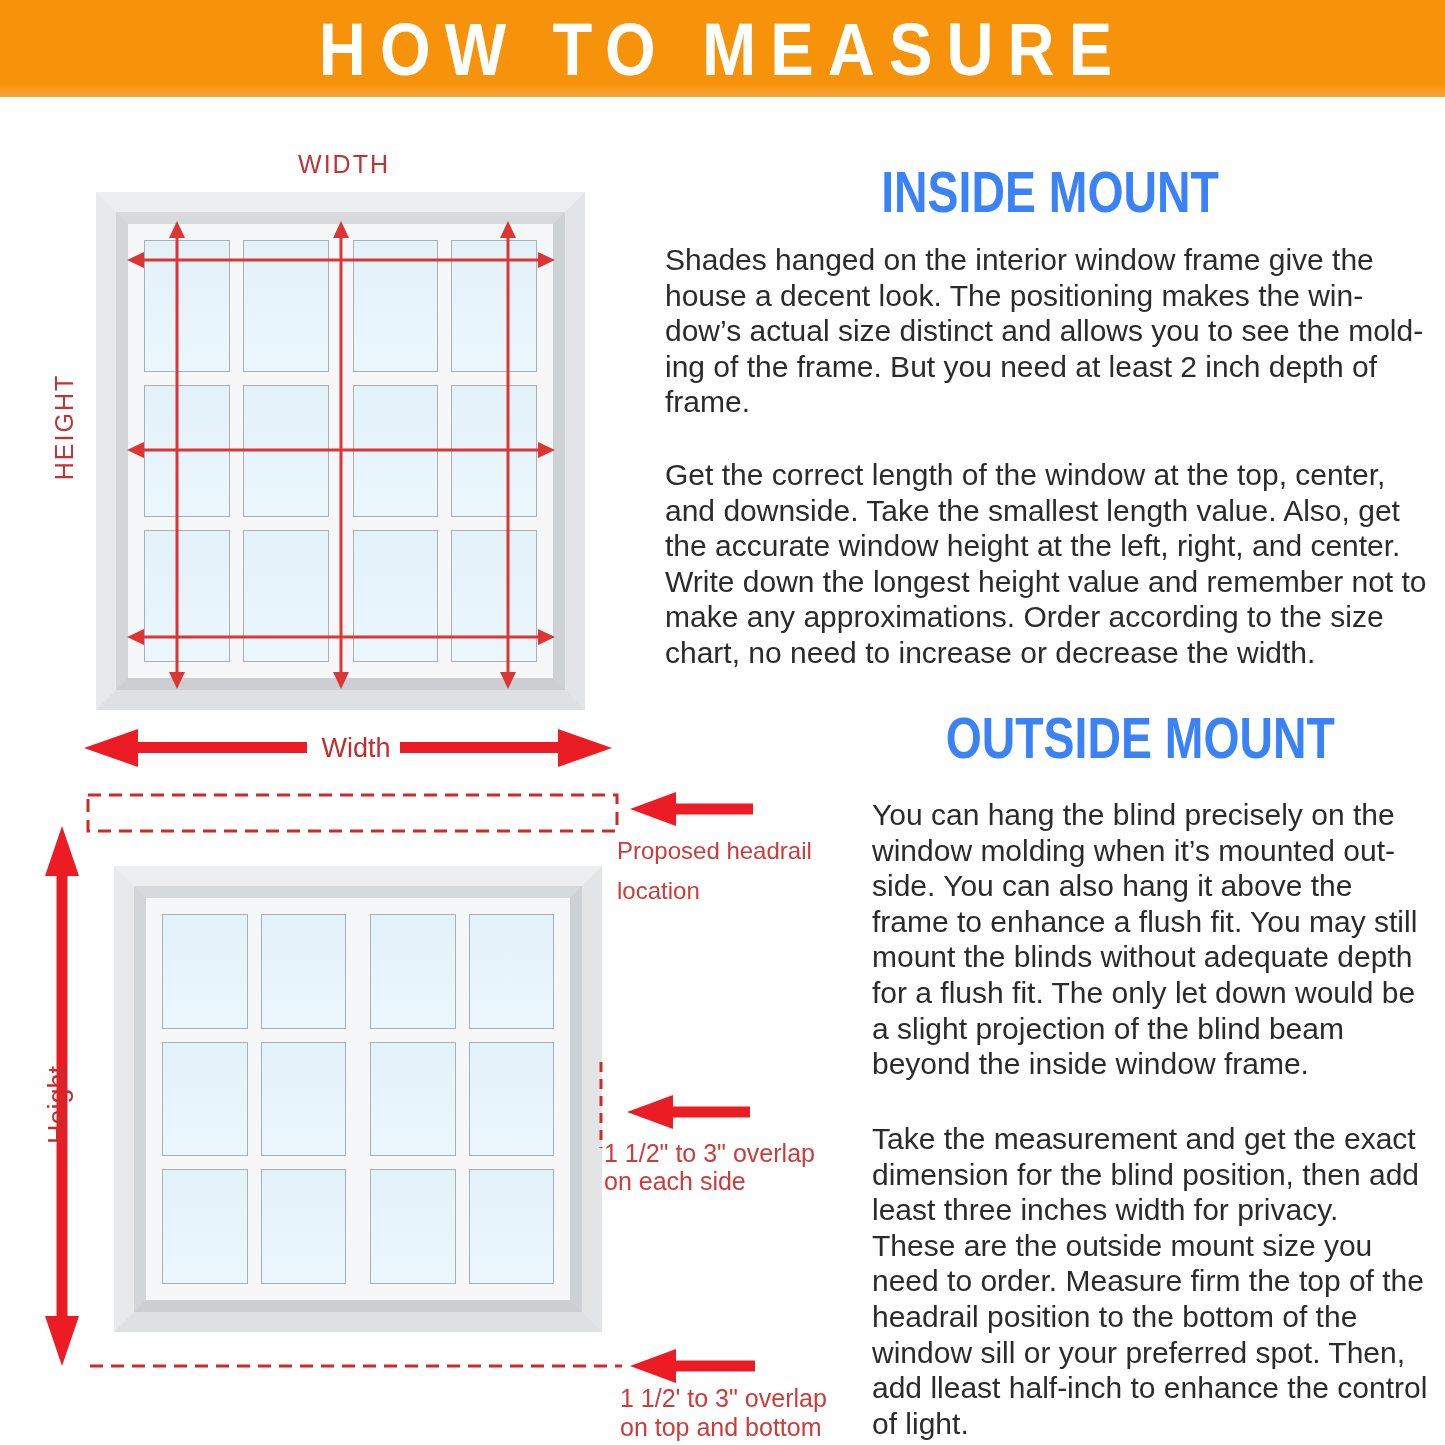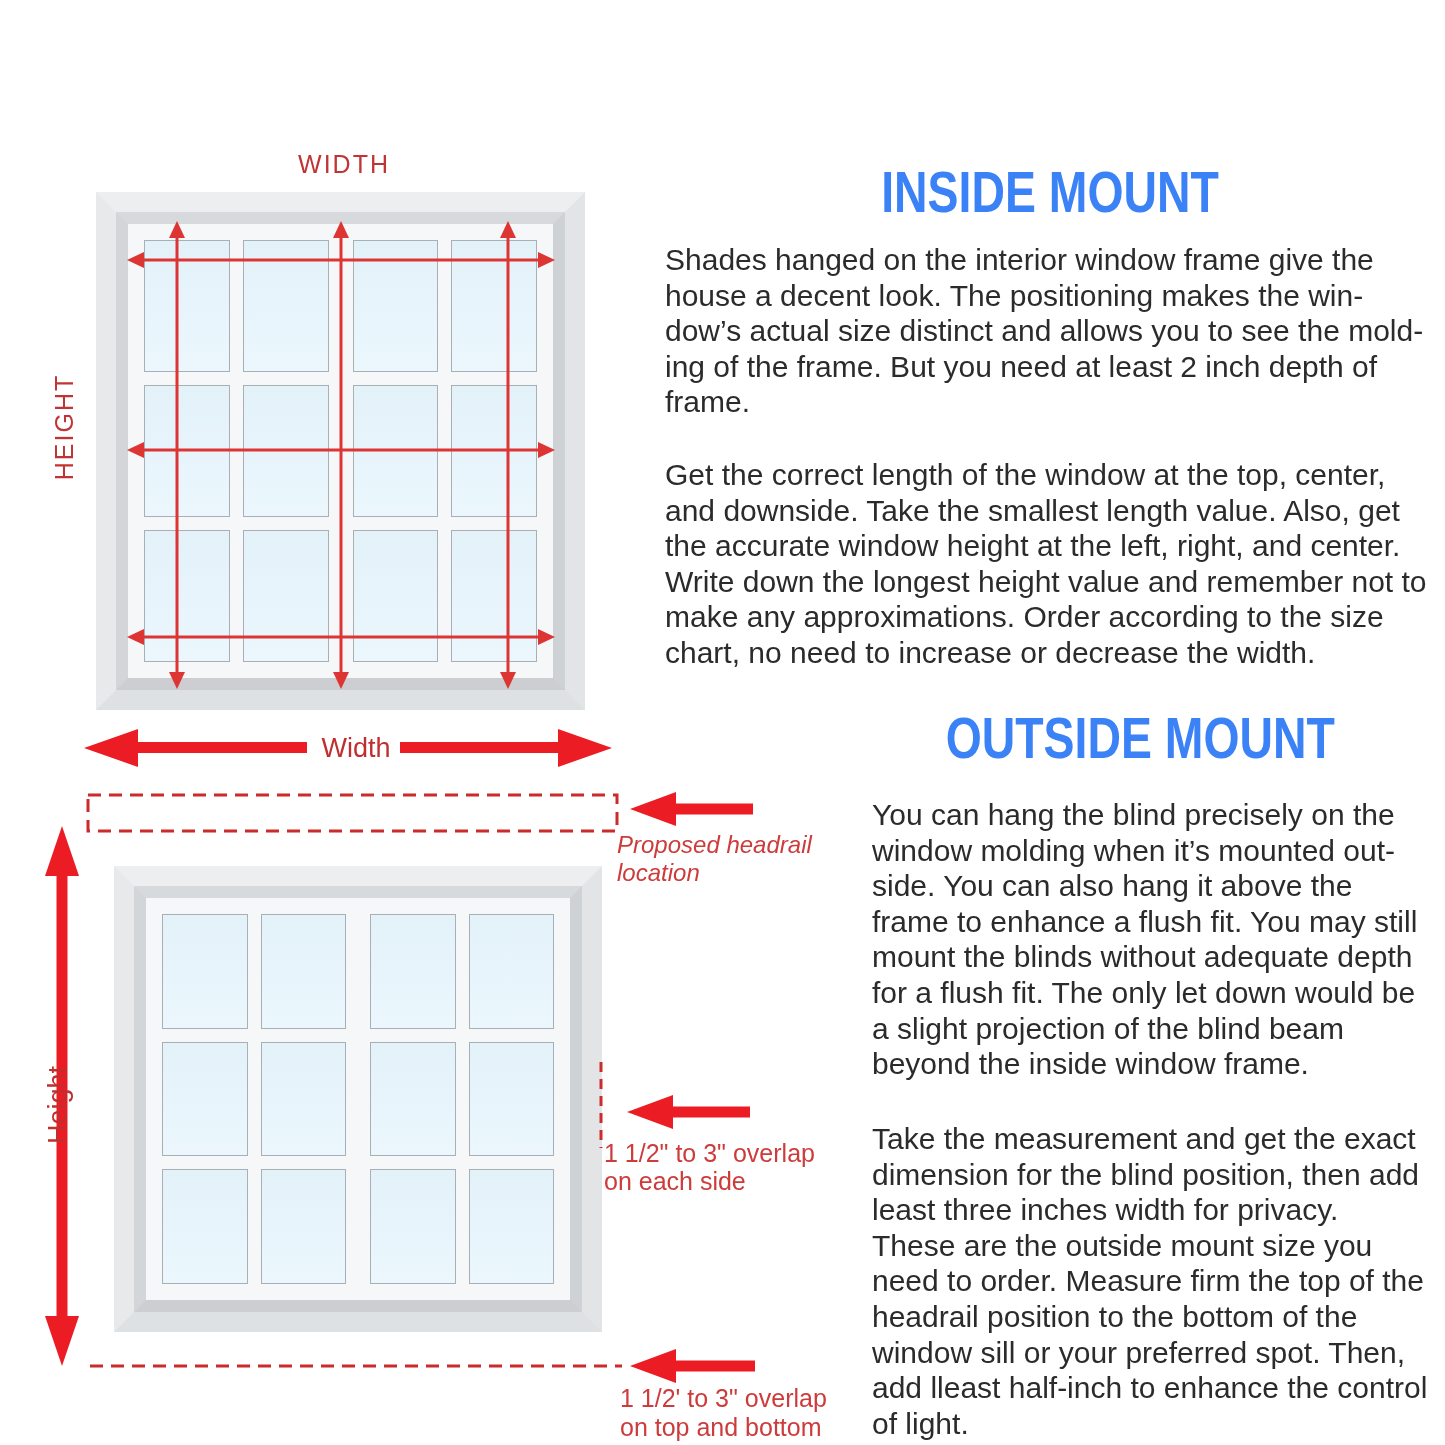--- a/index.html
+++ b/index.html
@@ -27,21 +27,21 @@
   .lbl{position:absolute;color:#c13434;z-index:6;white-space:pre-line;}
   .lbl-width-top{left:284px;top:150px;width:120px;text-align:center;
                  font-size:25px;letter-spacing:2px;}
   .lbl-height-top{left:4px;top:413px;width:120px;height:28px;text-align:center;
                   font-size:25px;letter-spacing:2px;transform:rotate(-90deg);}
   .lbl-width-bot{left:296px;top:733px;width:120px;text-align:center;
                  font-size:27px;color:#c02f2f;}
   .lbl-height-bot{left:-3px;top:1091px;width:120px;height:28px;text-align:center;
                   font-size:27px;color:#c02f2f;transform:rotate(-90deg);}
   .note{position:absolute;color:#cd3b3b;z-index:6;white-space:pre-line;}
-  .note-headrail{left:617px;top:831px;font-size:24px;line-height:28px;font-style:italic;}
+  .note-headrail{left:617px;top:831px;font-size:24px;line-height:40px;}
   .note-side{left:604px;top:1139px;font-size:25px;line-height:28px;}
   .note-bottom{left:620px;top:1384px;font-size:25px;line-height:29px;}
 
   
   .mount-heading{position:absolute;margin:0;text-align:center;color:#3b82f6;
                  font-size:58px;font-weight:bold;z-index:6;}
   .mount-heading span{display:inline-block;transform:scaleX(0.8);transform-origin:center;}
   .heading-inside{left:665px;top:158px;width:770px;}
   .heading-outside{left:750px;top:704px;width:780px;}
   .bodytext{position:absolute;margin:0;color:#2b2b2b;font-size:30px;line-height:35.6px;
@@ -56,20 +56,23 @@
   .thin{stroke:#dd3434;stroke-width:3;}
   .thinhead{fill:#dd3434;}
   .thick{fill:#ec1c24;}
   .dashed{stroke:#cc2b2b;stroke-width:3;fill:none;}
 </style>
 </head>
 <body>
 
 <div class="page">
 
+  <header class="banner">
+    <h1>HOW TO MEASURE</h1>
+  </header>
 
   <div class="window" style="left:96px;top:192px;width:489px;height:518px;">
     <div class="frame2">
       <div class="sash">
         <div class="paneArea">
           <div class="half">
               <div class="pane"></div>
               <div class="pane"></div>
               <div class="pane"></div>
               <div class="pane"></div>

